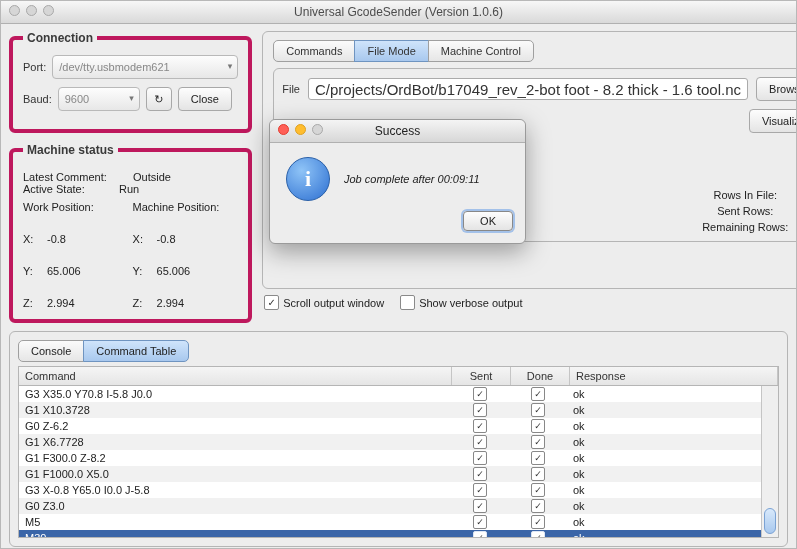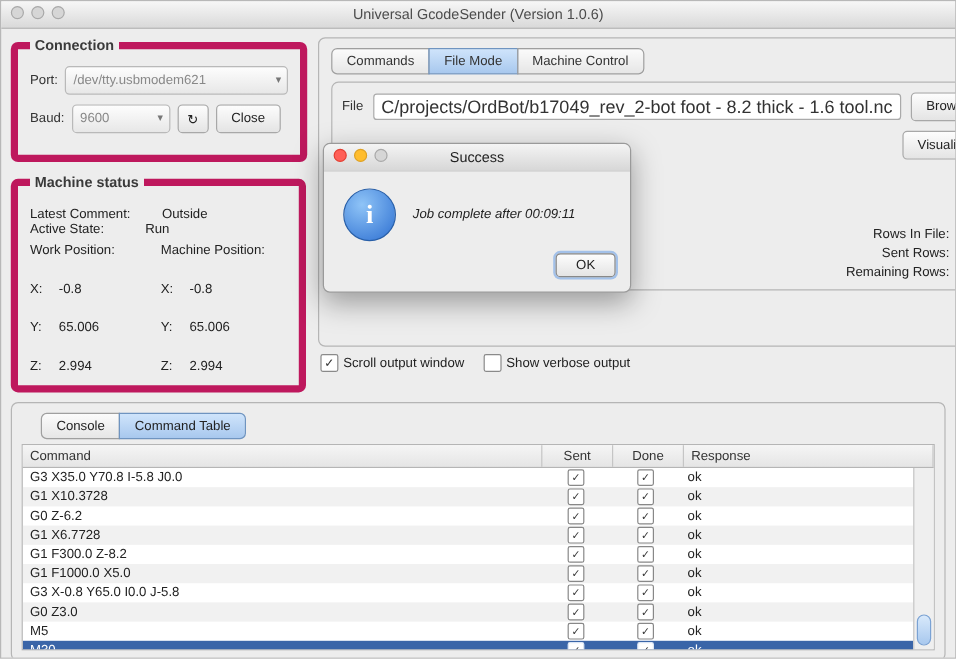--- a/index.html
+++ b/index.html
@@ -3,21 +3,21 @@
 <meta charset="utf-8">
 <style>
   html,body{margin:0;padding:0;font-family:"Lucida Grande","Helvetica Neue",Arial,sans-serif;font-size:11px;color:#222;background:#ededed;}
   .window{width:797px;height:549px;background:#ededed;position:relative;border:1px solid #b8b8b8;box-sizing:border-box;overflow:hidden;}
   .titlebar{height:22px;background:linear-gradient(#f7f7f7,#d9d9d9);border-bottom:1px solid #b0b0b0;position:relative;display:flex;align-items:center;}
   .traffic{position:absolute;left:8px;top:4px;display:flex;gap:6px;}
   .tl{width:11px;height:11px;border-radius:50%;background:#d6d6d6;border:1px solid #a9a9a9;box-sizing:border-box;}
   .titlebar-title{flex:1;text-align:center;font-size:12px;color:#4c4c4c;}
   .content{position:absolute;top:22px;left:0;right:0;bottom:0;padding:8px;}
   .row{display:flex;gap:10px;}
-  fieldset.panel{border:6px solid #be185d;border-radius:6px;padding:10px 10px 10px 10px;margin:0;}
+  fieldset.panel{border:4px solid #be185d;border-radius:6px;padding:10px 10px 10px 10px;margin:0;}
   fieldset.panel>legend{font-size:12px;color:#3a3a3a;font-weight:bold;padding:0 4px;}
   .left-col{display:flex;flex-direction:column;gap:10px;width:246px;}
   .right-col{flex:1;display:flex;flex-direction:column;}
   .form-row{display:flex;align-items:center;gap:6px;margin-bottom:8px;}
   .label{color:#333;}
   .combo{display:inline-flex;align-items:center;height:22px;border:1px solid #b9b9b9;background:linear-gradient(#fdfdfd,#e7e7e7);border-radius:4px;padding:0 18px 0 6px;color:#888;position:relative;}
   .combo.small{width:56px;}
   .combo .caret{position:absolute;right:5px;top:5px;font-size:9px;color:#777;}
   .btn{display:inline-flex;align-items:center;justify-content:center;height:22px;padding:0 12px;background:linear-gradient(#fdfdfd,#e4e4e4);border:1px solid #a8a8a8;border-radius:4px;font-size:11px;color:#222;}
   .btn.sq{width:24px;padding:0;}
@@ -28,27 +28,27 @@
   .tabs{display:flex;gap:0;margin-bottom:6px;}
   .tab{padding:4px 12px;border:1px solid #9f9f9f;background:linear-gradient(#fbfbfb,#e6e6e6);font-size:11px;color:#333;margin-right:-1px;}
   .tab:first-child{border-radius:5px 0 0 5px;}
   .tab:last-child{border-radius:0 5px 5px 0;}
   .tab.active{background:linear-gradient(#cfe4fb,#a8c8ee);border-color:#6f94c0;}
   .subpanel{border:1px solid #b5b5b5;border-radius:6px;padding:8px;}
   .file-row{display:flex;align-items:center;gap:8px;}
   .textfield{flex:1;height:20px;border:1px solid #aaa;border-radius:3px;background:#fff;padding:0 6px;display:flex;align-items:center;font-size:15px;color:#333;overflow:hidden;white-space:nowrap;}
   .right-actions{display:flex;justify-content:flex-end;margin-top:8px;}
   .stats{display:grid;grid-template-columns:auto auto;column-gap:8px;row-gap:4px;justify-content:end;margin-top:56px;margin-right:4px;}
-  .stats .sl{text-align:right;}
+  .stats .sl{text-align:center;}
   .checks{display:flex;align-items:center;gap:16px;margin-top:6px;margin-left:2px;}
   .checkbox{width:13px;height:13px;border:1px solid #8a8a8a;border-radius:2px;background:#fff;display:inline-flex;align-items:center;justify-content:center;font-size:10px;color:#333;}
   .bottom-panel{margin-top:8px;border:1px solid #b5b5b5;border-radius:6px;padding:8px;}
   .btabs{display:flex;margin-bottom:4px;}
   .btab{padding:4px 12px;border:1px solid #9f9f9f;background:linear-gradient(#fbfbfb,#e6e6e6);font-size:11px;margin-right:-1px;}
-  .btab:first-child{border-radius:5px 0 0 5px;margin-left:16px;}
+  .btab:first-child{border-radius:5px 0 0 5px;}
   .btab:last-child{border-radius:0 5px 5px 0;}
   .btab.active{background:linear-gradient(#cfe4fb,#a8c8ee);border-color:#6f94c0;}
   .table-wrap{border:1px solid #b5b5b5;height:170px;display:flex;flex-direction:column;background:#fff;}
   .thead{display:flex;background:linear-gradient(#f5f5f5,#e5e5e5);border-bottom:1px solid #b5b5b5;}
   .th{padding:3px 6px;border-right:1px solid #c5c5c5;font-size:11px;color:#333;}
   .c0{flex:0 0 420px;}
   .c1{flex:0 0 46px;text-align:center;}
   .c2{flex:0 0 46px;text-align:center;}
   .c3{flex:1;}
   .tbody{flex:1;overflow:hidden;}

